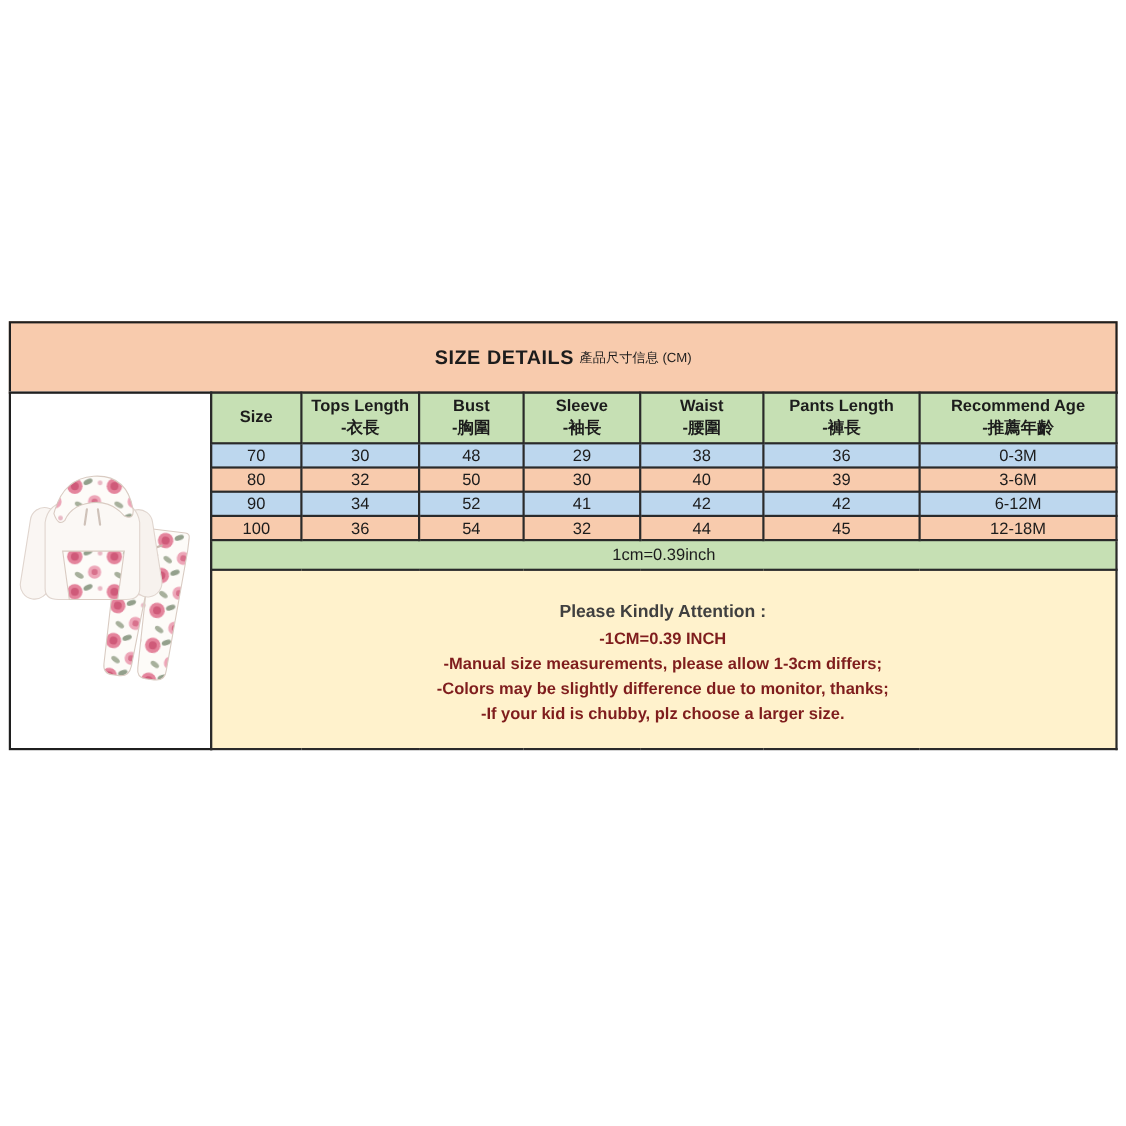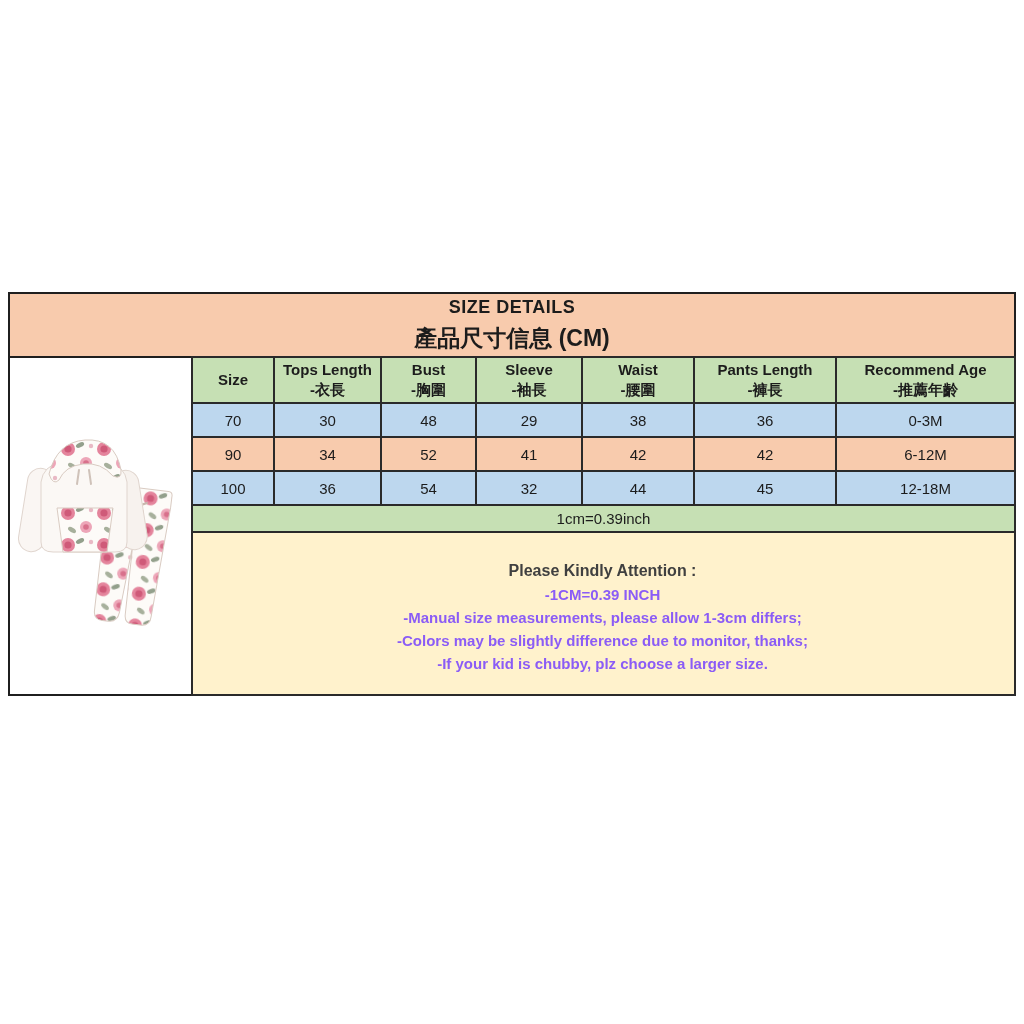--- a/index.html
+++ b/index.html
@@ -7,25 +7,25 @@
   body {
     width:1024px; height:1024px; position:relative;
     font-family:"Liberation Sans", sans-serif;
     color:#1c1c1c;
   }
   .size-chart {
     position:absolute; left:8px; top:292px; width:1008px;
   }
   .banner {
     height:66px; background:#f8cbad; border:2px solid #1f1f1f;
-    display:flex; flex-direction:column; align-items:center; justify-content:center;
+    display:flex; align-items:center; justify-content:center;
     gap:5px;
   }
   .banner-title   { font-size:18px; font-weight:bold; letter-spacing:.5px; }
-  .banner-subtitle{ font-size:23px; font-weight:bold; }
+  .banner-subtitle{ font-size:12px; font-weight:normal; }
 
   .content { display:flex; margin-top:-2px; align-items:stretch; }
 
   .photo-cell {
     width:187px; background:#ffffff; border:2px solid #1f1f1f;
     margin-right:-2px;
     display:flex; align-items:center; justify-content:center;
   }
   .photo-cell svg { display:block; }
 
@@ -37,36 +37,36 @@
   table.size-table col.c4{width:112px} table.size-table col.c5{width:142px}
   table.size-table col.c6{width:179px}
 
   table.size-table th, table.size-table td {
     border:2px solid #2a2a2a; text-align:center; vertical-align:middle;
   }
   thead th {
     background:#c6e0b4; height:46px; font-size:15px; font-weight:bold;
     line-height:1.35; padding:1px 0;
   }
-  tbody.data td { height:34px; font-size:15px; font-weight:normal; }
+  tbody.data td { height:22px; font-size:15px; font-weight:normal; }
   tbody.data tr:nth-child(odd)  td { background:#bdd7ee; }
   tbody.data tr:nth-child(even) td { background:#f8cbad; }
 
   td.note-cell {
     background:#c6e0b4; height:27px; font-size:15px; font-weight:normal;
   }
   td.attention-cell {
     background:#fff2cc; height:163px; text-align:left; vertical-align:top;
     padding:20px 10px 10px 8px;
   }
   .attn-title {
     color:#404040; font-size:16px; font-weight:bold; margin-bottom:3px;
   }
   .attn-item {
-    font-size:15px; font-weight:bold; line-height:23px; color:#8b5cf6;
+    font-size:15px; font-weight:bold; line-height:23px; color:#7f1d1d;
   }
 </style>
 </head>
 <body>
 
 <div class="size-chart">
 
   <div class="banner">
     <div class="banner-title">SIZE DETAILS</div>
     <div class="banner-subtitle">產品尺寸信息 (CM)</div>
@@ -151,20 +151,29 @@
       </thead>
       <tbody class="data" id="body-rows">
           <tr>
             <td>70</td>
             <td>30</td>
             <td>48</td>
             <td>29</td>
             <td>38</td>
             <td>36</td>
             <td>0-3M</td>
+          </tr>
+          <tr>
+            <td>80</td>
+            <td>32</td>
+            <td>50</td>
+            <td>30</td>
+            <td>40</td>
+            <td>39</td>
+            <td>3-6M</td>
           </tr>
           <tr>
             <td>90</td>
             <td>34</td>
             <td>52</td>
             <td>41</td>
             <td>42</td>
             <td>42</td>
             <td>6-12M</td>
           </tr>

